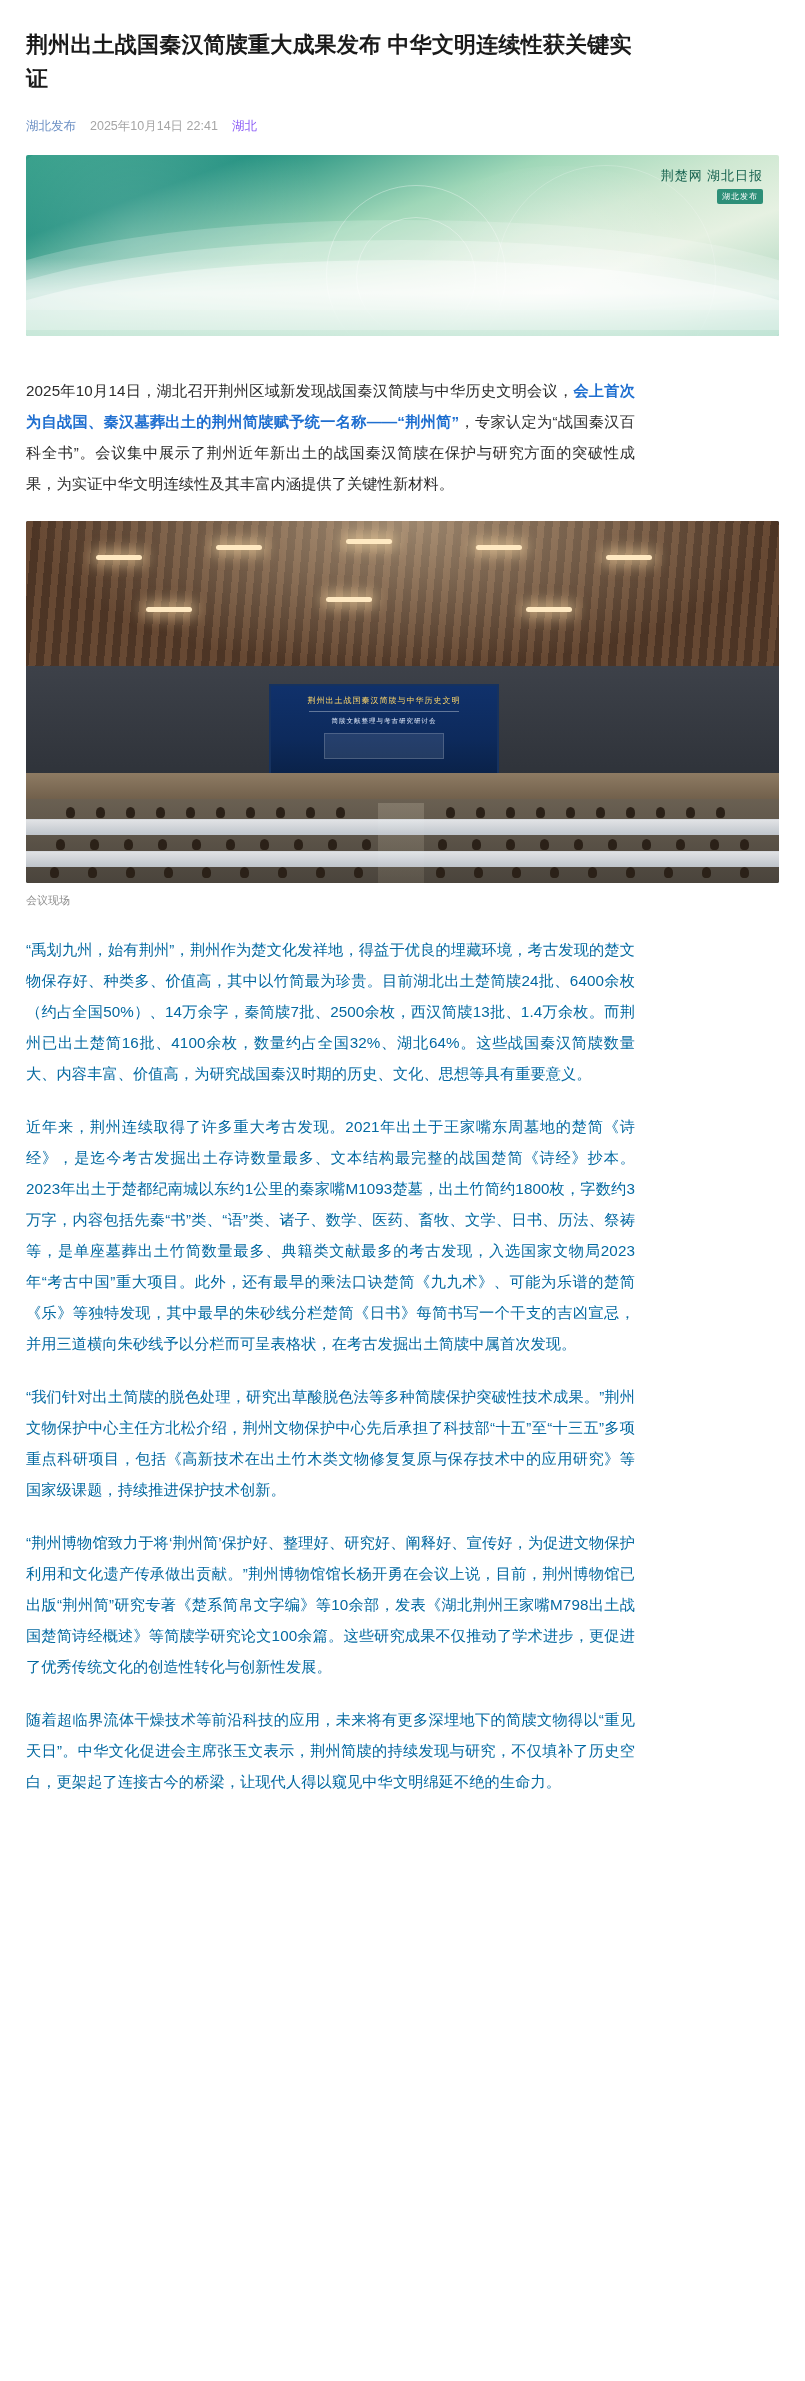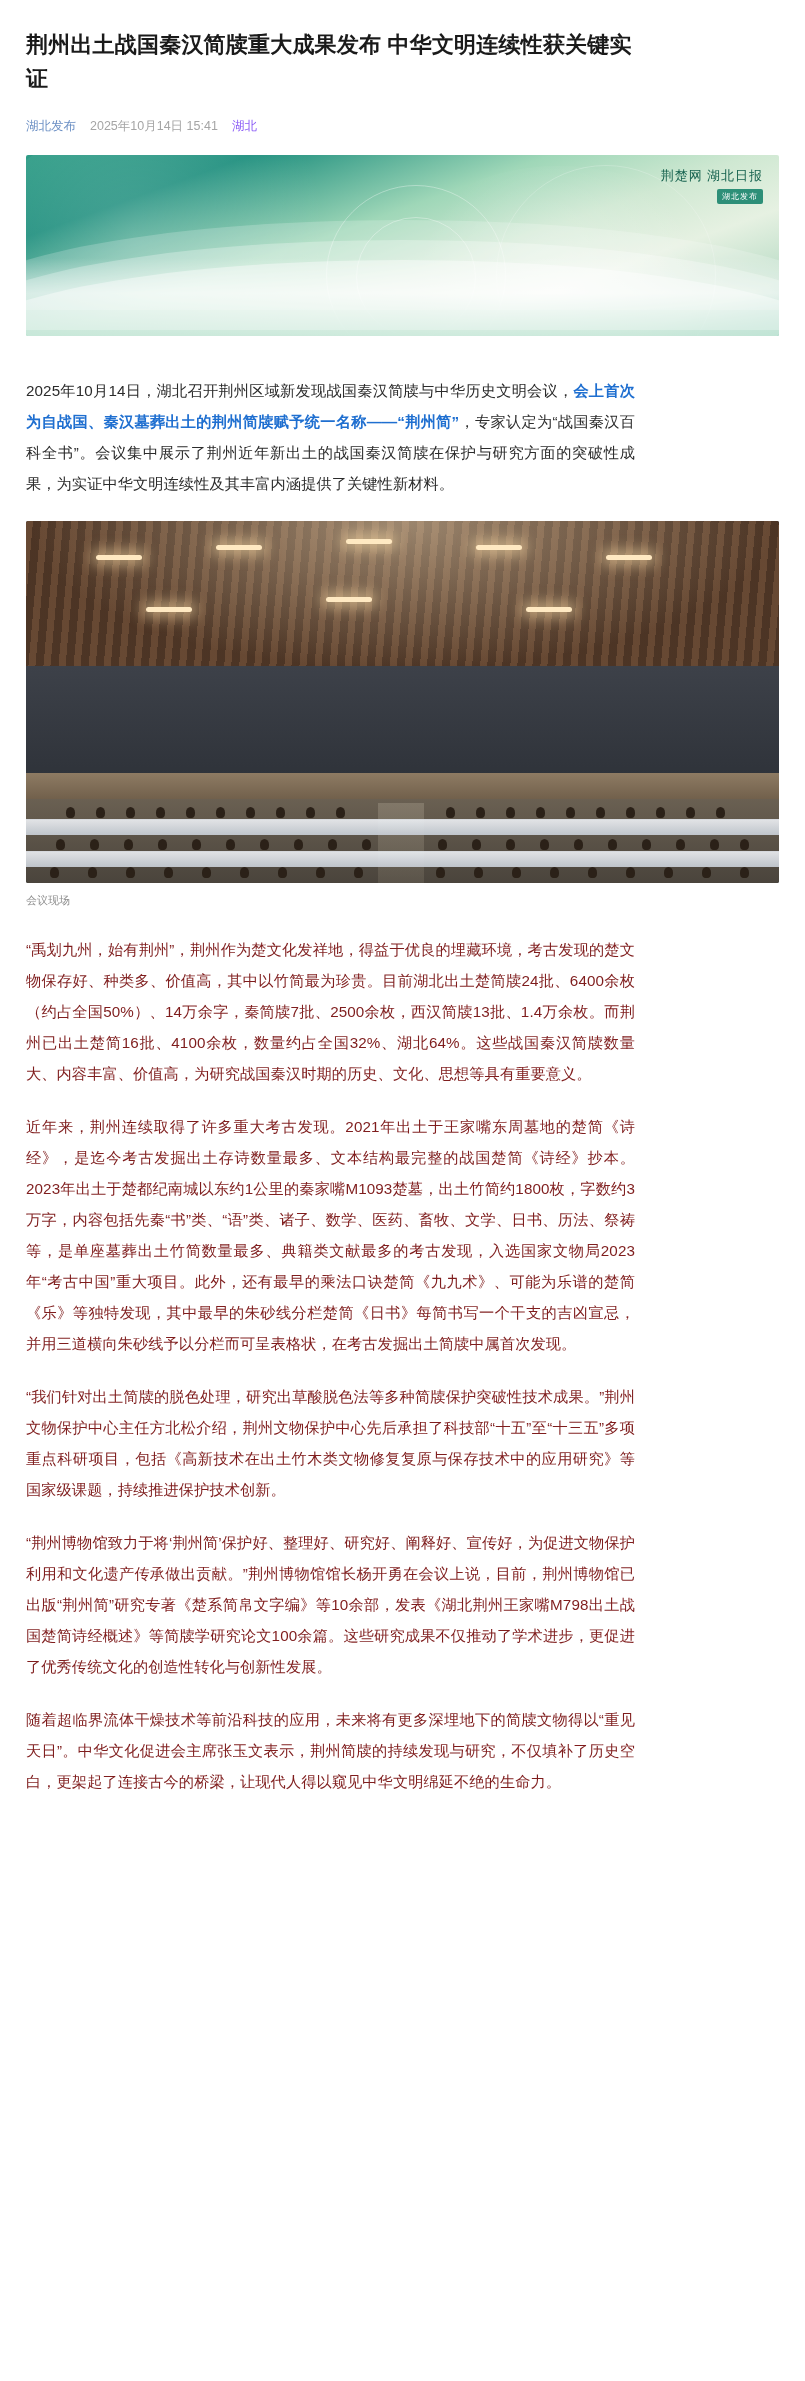--- a/index.html
+++ b/index.html
@@ -109,21 +109,21 @@
     color: #ffffff;
     background: #2d8f78;
     border-radius: 2px;
     padding: 2px 5px;
     letter-spacing: 1px;
   }
 
   .para {
     font-size: 15.2px;
     line-height: 31px;
-    color: #7f1d1d;
+    color: #0369a1;
     margin: 0 0 22px 0;
     text-align: justify;
     letter-spacing: 0.1px;
   }
   .para.lead { color: #2b2b2b; margin-top: 39px; }
   .hl {
     color: #1f6fd0;
     font-weight: 700;
   }
 
@@ -226,21 +226,21 @@
 </style>
 </head>
 <body>
 
 <div class="page">
 
   <h1 class="article-title">荆州出土战国秦汉简牍重大成果发布 中华文明连续性获关键实证</h1>
 
   <div class="meta-row">
     <span class="meta-source">湖北发布</span>
-    <span class="meta-time">2025年10月14日 15:41</span>
+    <span class="meta-time">2025年10月14日 22:41</span>
     <span class="meta-region">湖北</span>
   </div>
 
   <div class="hero">
     <div class="swirl1"></div>
     <div class="ring r3"></div>
     <div class="ring r1"></div>
     <div class="ring r2"></div>
     <div class="swirl2"></div>
     <div class="band"></div>
@@ -266,20 +266,26 @@
       <div class="ph-light" style="left:190px; top:24px;"></div>
       <div class="ph-light" style="left:320px; top:18px;"></div>
       <div class="ph-light" style="left:450px; top:24px;"></div>
       <div class="ph-light" style="left:580px; top:34px;"></div>
       <div class="ph-light" style="left:120px; top:86px;"></div>
       <div class="ph-light" style="left:300px; top:76px;"></div>
       <div class="ph-light" style="left:500px; top:86px;"></div>
 
       <div class="ph-wall"></div>
 
+      <div class="ph-screen">
+        <div class="s-title">荆州出土战国秦汉简牍与中华历史文明</div>
+        <div class="s-line"></div>
+        <div class="s-sub">简牍文献整理与考古研究研讨会</div>
+        <div class="s-block"></div>
+      </div>
 
       <div class="ph-stage"></div>
       <div class="ph-floor"></div>
 
       <div class="ph-aisle"></div>
 
       <div class="ph-heads" style="top:286px;">
         <div class="ph-head" style="left:40px;"></div>
           <div class="ph-head" style="left:70px;"></div>
         <div class="ph-head" style="left:100px;"></div>

